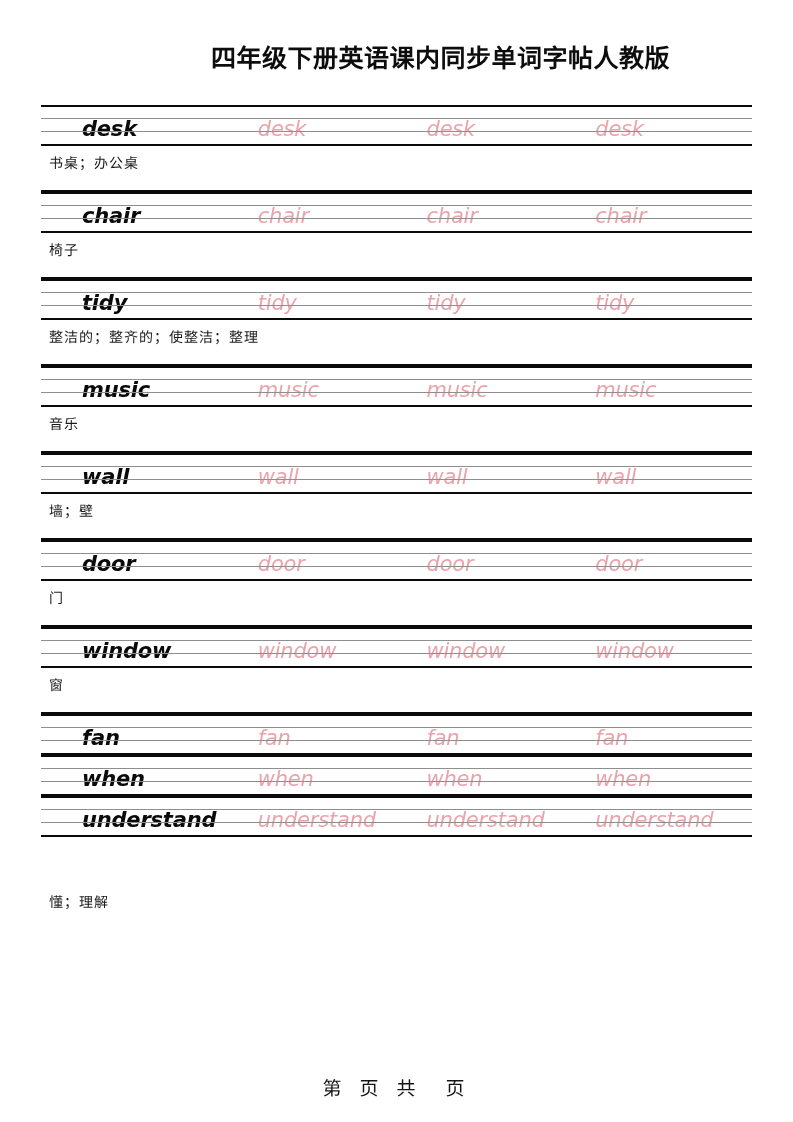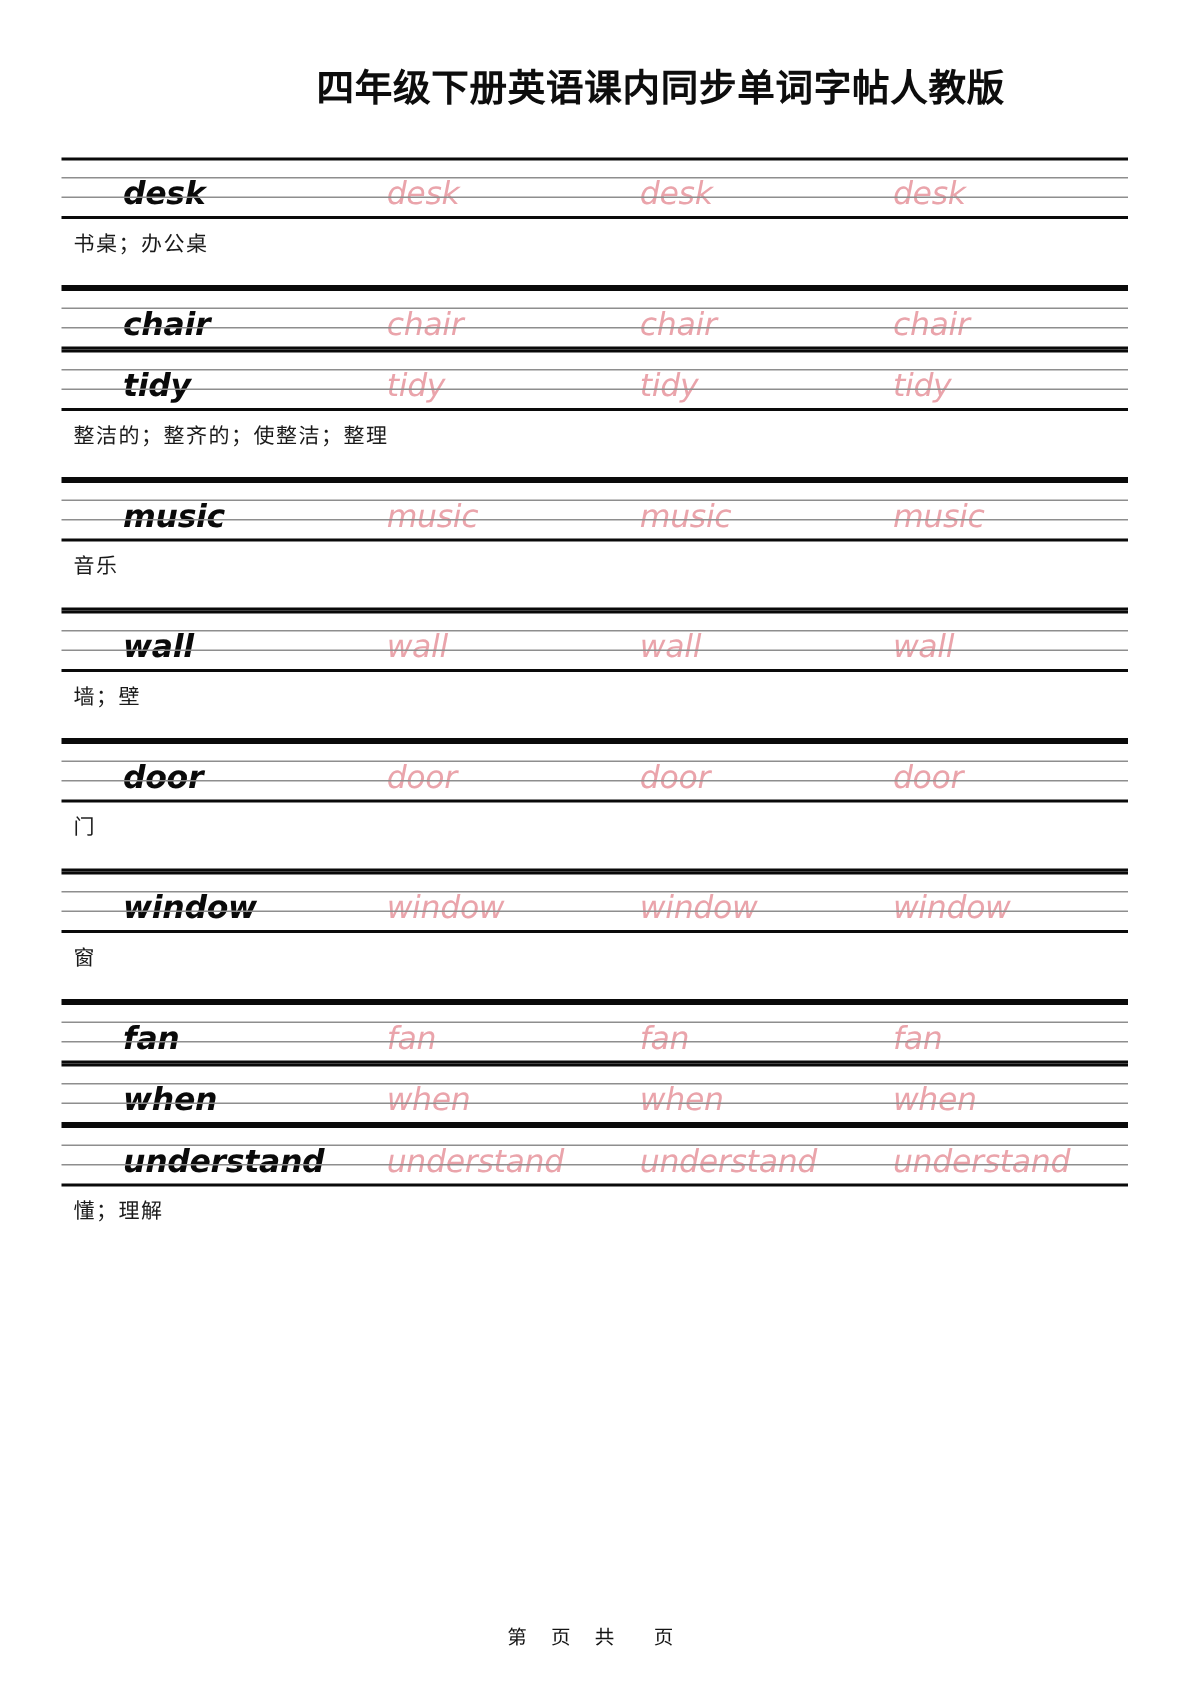--- a/index.html
+++ b/index.html
@@ -126,31 +126,32 @@
     font-family: "DejaVu Sans", "Liberation Sans", sans-serif;
     font-size: 14px;
     line-height: 1.25;
     letter-spacing: 1px;
     color: #1a1a1a;
     white-space: nowrap;
   }
   
   .entry:last-child .meaning {
     border-bottom: none;
+    margin-top: 48px;
   }
 
   
   .footer {
     position: absolute;
     left: 0;
     bottom: 22px;
     width: 793px;
     text-align: center;
     font-family: "DejaVu Sans", "Liberation Sans", sans-serif;
-    font-size: 13px;
+    font-size: 19px;
     letter-spacing: 6px;
     color: #141414;
     white-space: pre;
   }
 </style>
 </head>
 <body>
 
 <div class="page">
 
@@ -188,20 +189,23 @@
               <span class="word">chair</span>
             </div>
             <div class="col col-trace">
               <span class="word">chair</span>
             </div>
             <div class="col col-trace">
               <span class="word">chair</span>
             </div>
           </div>
         </div>
+        <div class="meaning">
+          <span class="meaning-text">椅子</span>
+        </div>
       </div>
       <div class="entry">
         <div class="guide">
           <div class="cols">
             <div class="col col-model">
               <span class="word">tidy</span>
             </div>
             <div class="col col-trace">
               <span class="word">tidy</span>
             </div>

